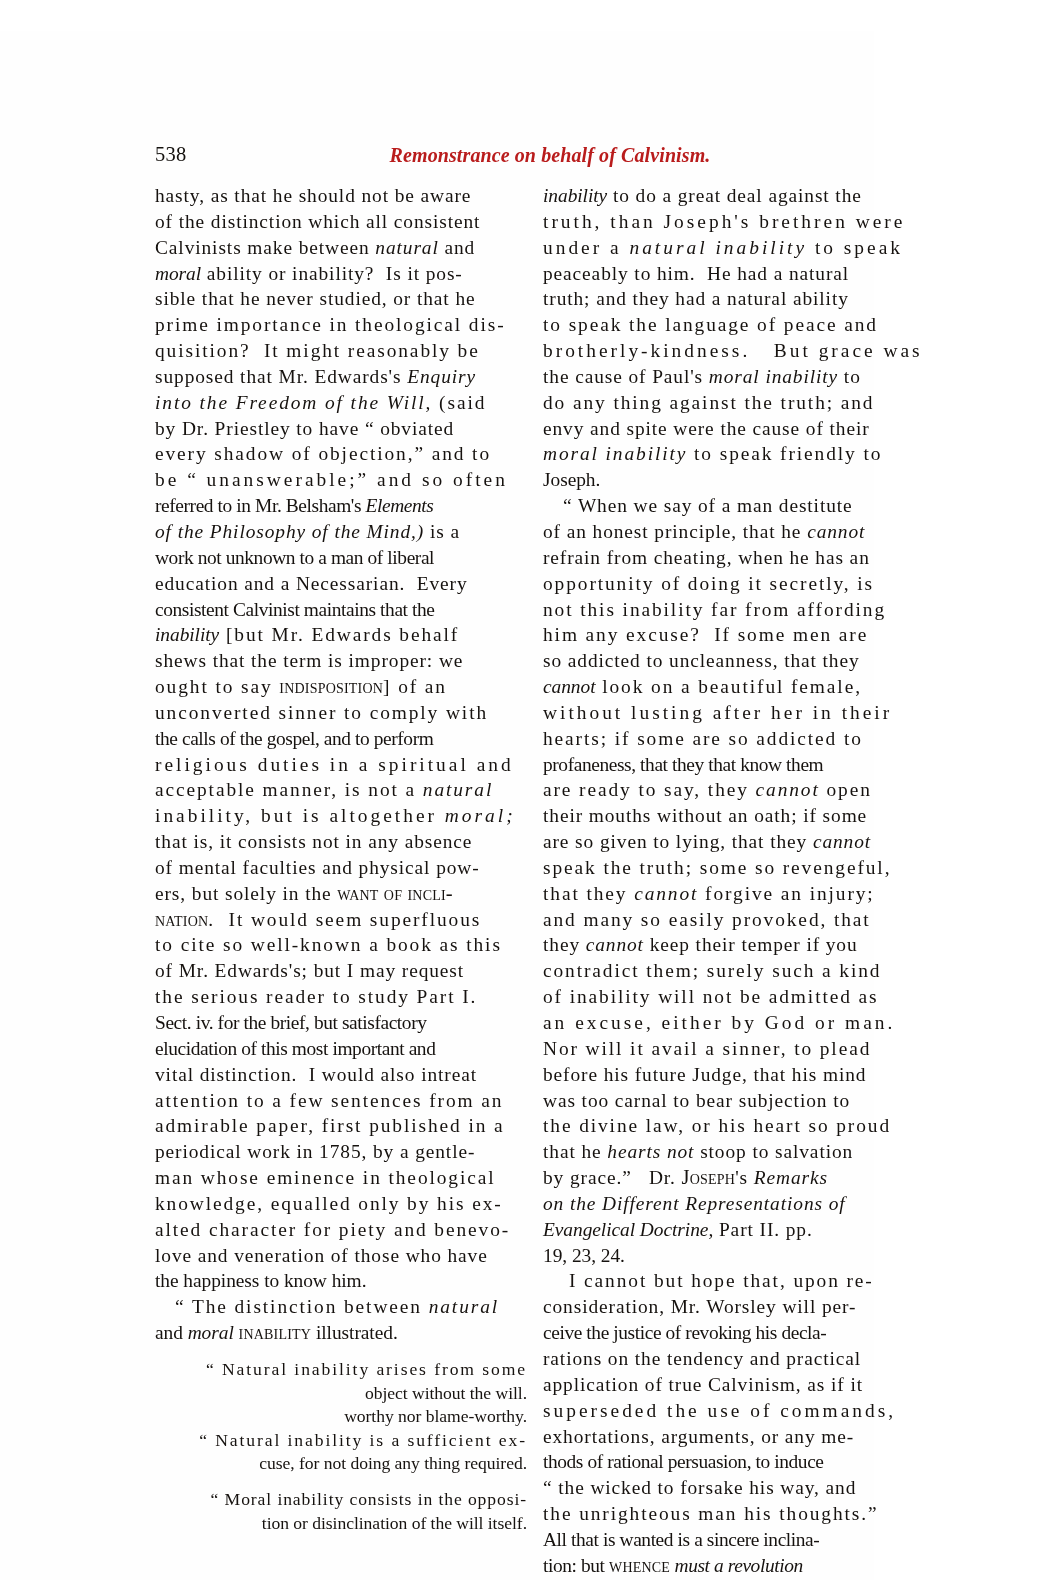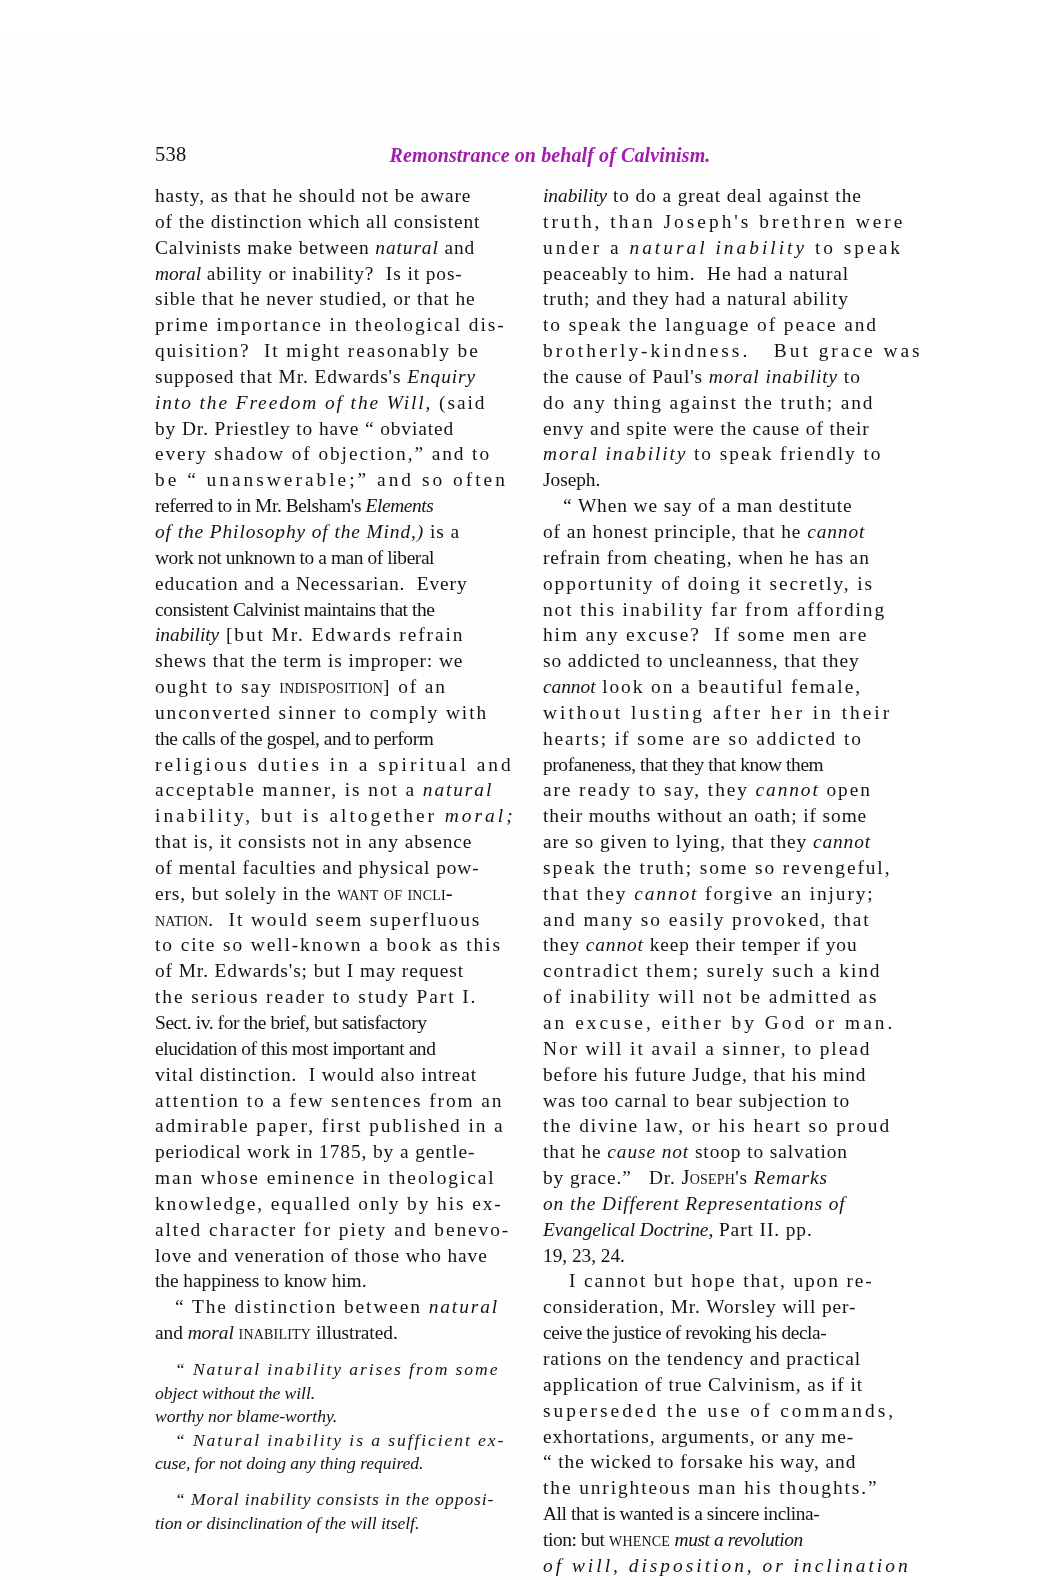--- a/index.html
+++ b/index.html
@@ -45,21 +45,21 @@
   .head-title {
     position: absolute;
     left: 0;
     top: 1px;
     width: 770px;
     text-align: center;
     font-style: italic;
     font-weight: bold;
     font-size: 20px;
     letter-spacing: 0.1px;
-    color: #a21caf;
+    color: #b91c1c;
     transform: translateX(10px);
   }
 
   
   .columns {
     position: absolute;
     left: 155px;
     top: 152px;
     width: 770px;
   }
@@ -87,21 +87,21 @@
     font-variant: small-caps;
     font-size: 20.6px;
     letter-spacing: 0.2px;
   }
 
   
   .ln.sm {
     font-size: 17.6px;
     line-height: 23.6px;
     height: 23.6px;
-    font-style: italic;
+    text-align: right;
   }
   .gap { display:block; height: 12px; }
 
   
   .s1 { letter-spacing: 0.9px; }
   .s2 { letter-spacing: 1.9px; }
   .s3 { letter-spacing: 3.0px; }
   .tight { letter-spacing: -0.4px; }
 
   .ind { padding-left: 20px; }
@@ -132,21 +132,21 @@
         <span class="ln"><span class="s1">supposed that Mr. Edwards's <i>Enquiry</i></span></span>
         <span class="ln"><i><span class="s2">into the Freedom of the Will,</span></i><span class="s2"> (said</span></span>
         <span class="ln"><span class="s1">by Dr. Priestley to have “ obviated</span></span>
         <span class="ln"><span class="s2">every shadow of objection,” and to</span></span>
         <span class="ln"><span class="s3">be “ unanswerable;” and so often</span></span>
         <span class="ln"><span class="tight">referred to in Mr. Belsham's <i>Elements</i></span></span>
         <span class="ln"><i><span class="s1">of the Philosophy of the Mind,)</span></i><span class="s1"> is a</span></span>
         <span class="ln"><span class="tight">work not unknown to a man of liberal</span></span>
         <span class="ln"><span class="s1">education and a Necessarian.  Every</span></span>
         <span class="ln"><span class="tight">consistent Calvinist maintains that the</span></span>
-        <span class="ln"><i>inability</i><span class="s2"> [but Mr. Edwards refrain</span></span>
+        <span class="ln"><i>inability</i><span class="s2"> [but Mr. Edwards behalf</span></span>
         <span class="ln"><span class="s1">shews that the term is improper: we</span></span>
         <span class="ln"><span class="s2">ought to say </span><span class="sc">indisposition</span><span class="s2">] of an</span></span>
         <span class="ln"><span class="s2">unconverted sinner to comply with</span></span>
         <span class="ln"><span class="tight">the calls of the gospel, and to perform</span></span>
         <span class="ln"><span class="s3">religious duties in a spiritual and</span></span>
         <span class="ln"><span class="s2">acceptable manner, is not a <i>natural</i></span></span>
         <span class="ln"><span class="s3">inability, but is altogether <i>moral;</i></span></span>
         <span class="ln"><span class="s1">that is, it consists not in any absence</span></span>
         <span class="ln"><span class="s1">of mental faculties and physical pow-</span></span>
         <span class="ln"><span class="s1">ers, but solely in the </span><span class="sc">want of incli-</span></span>
@@ -238,35 +238,36 @@
         <span class="ln"><span class="s2">that they <i>cannot</i> forgive an injury;</span></span>
         <span class="ln"><span class="s2">and many so easily provoked, that</span></span>
         <span class="ln"><span class="s1">they <i>cannot</i> keep their temper if you</span></span>
         <span class="ln"><span class="s2">contradict them; surely such a kind</span></span>
         <span class="ln"><span class="s2">of inability will not be admitted as</span></span>
         <span class="ln"><span class="s3">an excuse, either by God or man.</span></span>
         <span class="ln"><span class="s2">Nor will it avail a sinner, to plead</span></span>
         <span class="ln"><span class="s1">before his future Judge, that his mind</span></span>
         <span class="ln"><span class="s1">was too carnal to bear subjection to</span></span>
         <span class="ln"><span class="s2">the divine law, or his heart so proud</span></span>
-        <span class="ln"><span class="s1">that he <i>cause not</i> stoop to salvation</span></span>
+        <span class="ln"><span class="s1">that he <i>hearts not</i> stoop to salvation</span></span>
         <span class="ln"><span class="s1">by grace.”   Dr. <span class="sc">Joseph</span>'s <i>Remarks</i></span></span>
         <span class="ln"><i><span class="s1">on the Different Representations of</span></i></span>
         <span class="ln"><i>Evangelical Doctrine,</i><span class="s1"> Part II. pp.</span></span>
         <span class="ln">19, 23, 24.</span>
       </div>
 
       <div>
         <span class="ln ind2"><span class="s2">I cannot but hope that, upon re-</span></span>
         <span class="ln"><span class="s1">consideration, Mr. Worsley will per-</span></span>
         <span class="ln"><span class="tight">ceive the justice of revoking his decla-</span></span>
         <span class="ln"><span class="s1">rations on the tendency and practical</span></span>
         <span class="ln"><span class="s1">application of true Calvinism, as if it</span></span>
         <span class="ln"><span class="s3">superseded the use of commands,</span></span>
         <span class="ln"><span class="s1">exhortations, arguments, or any me-</span></span>
+        <span class="ln"><span class="tight">thods of rational persuasion, to induce</span></span>
         <span class="ln"><span class="s1">“ the wicked to forsake his way, and</span></span>
         <span class="ln"><span class="s2">the unrighteous man his thoughts.”</span></span>
         <span class="ln"><span class="tight">All that is wanted is a sincere inclina-</span></span>
         <span class="ln"><span class="tight">tion: but <span class="sc">whence</span> <i>must a revolution</i></span></span>
         <span class="ln"><i><span class="s3">of will, disposition, or inclination</span></i></span>
 
       </div>
 
     </div>
 

